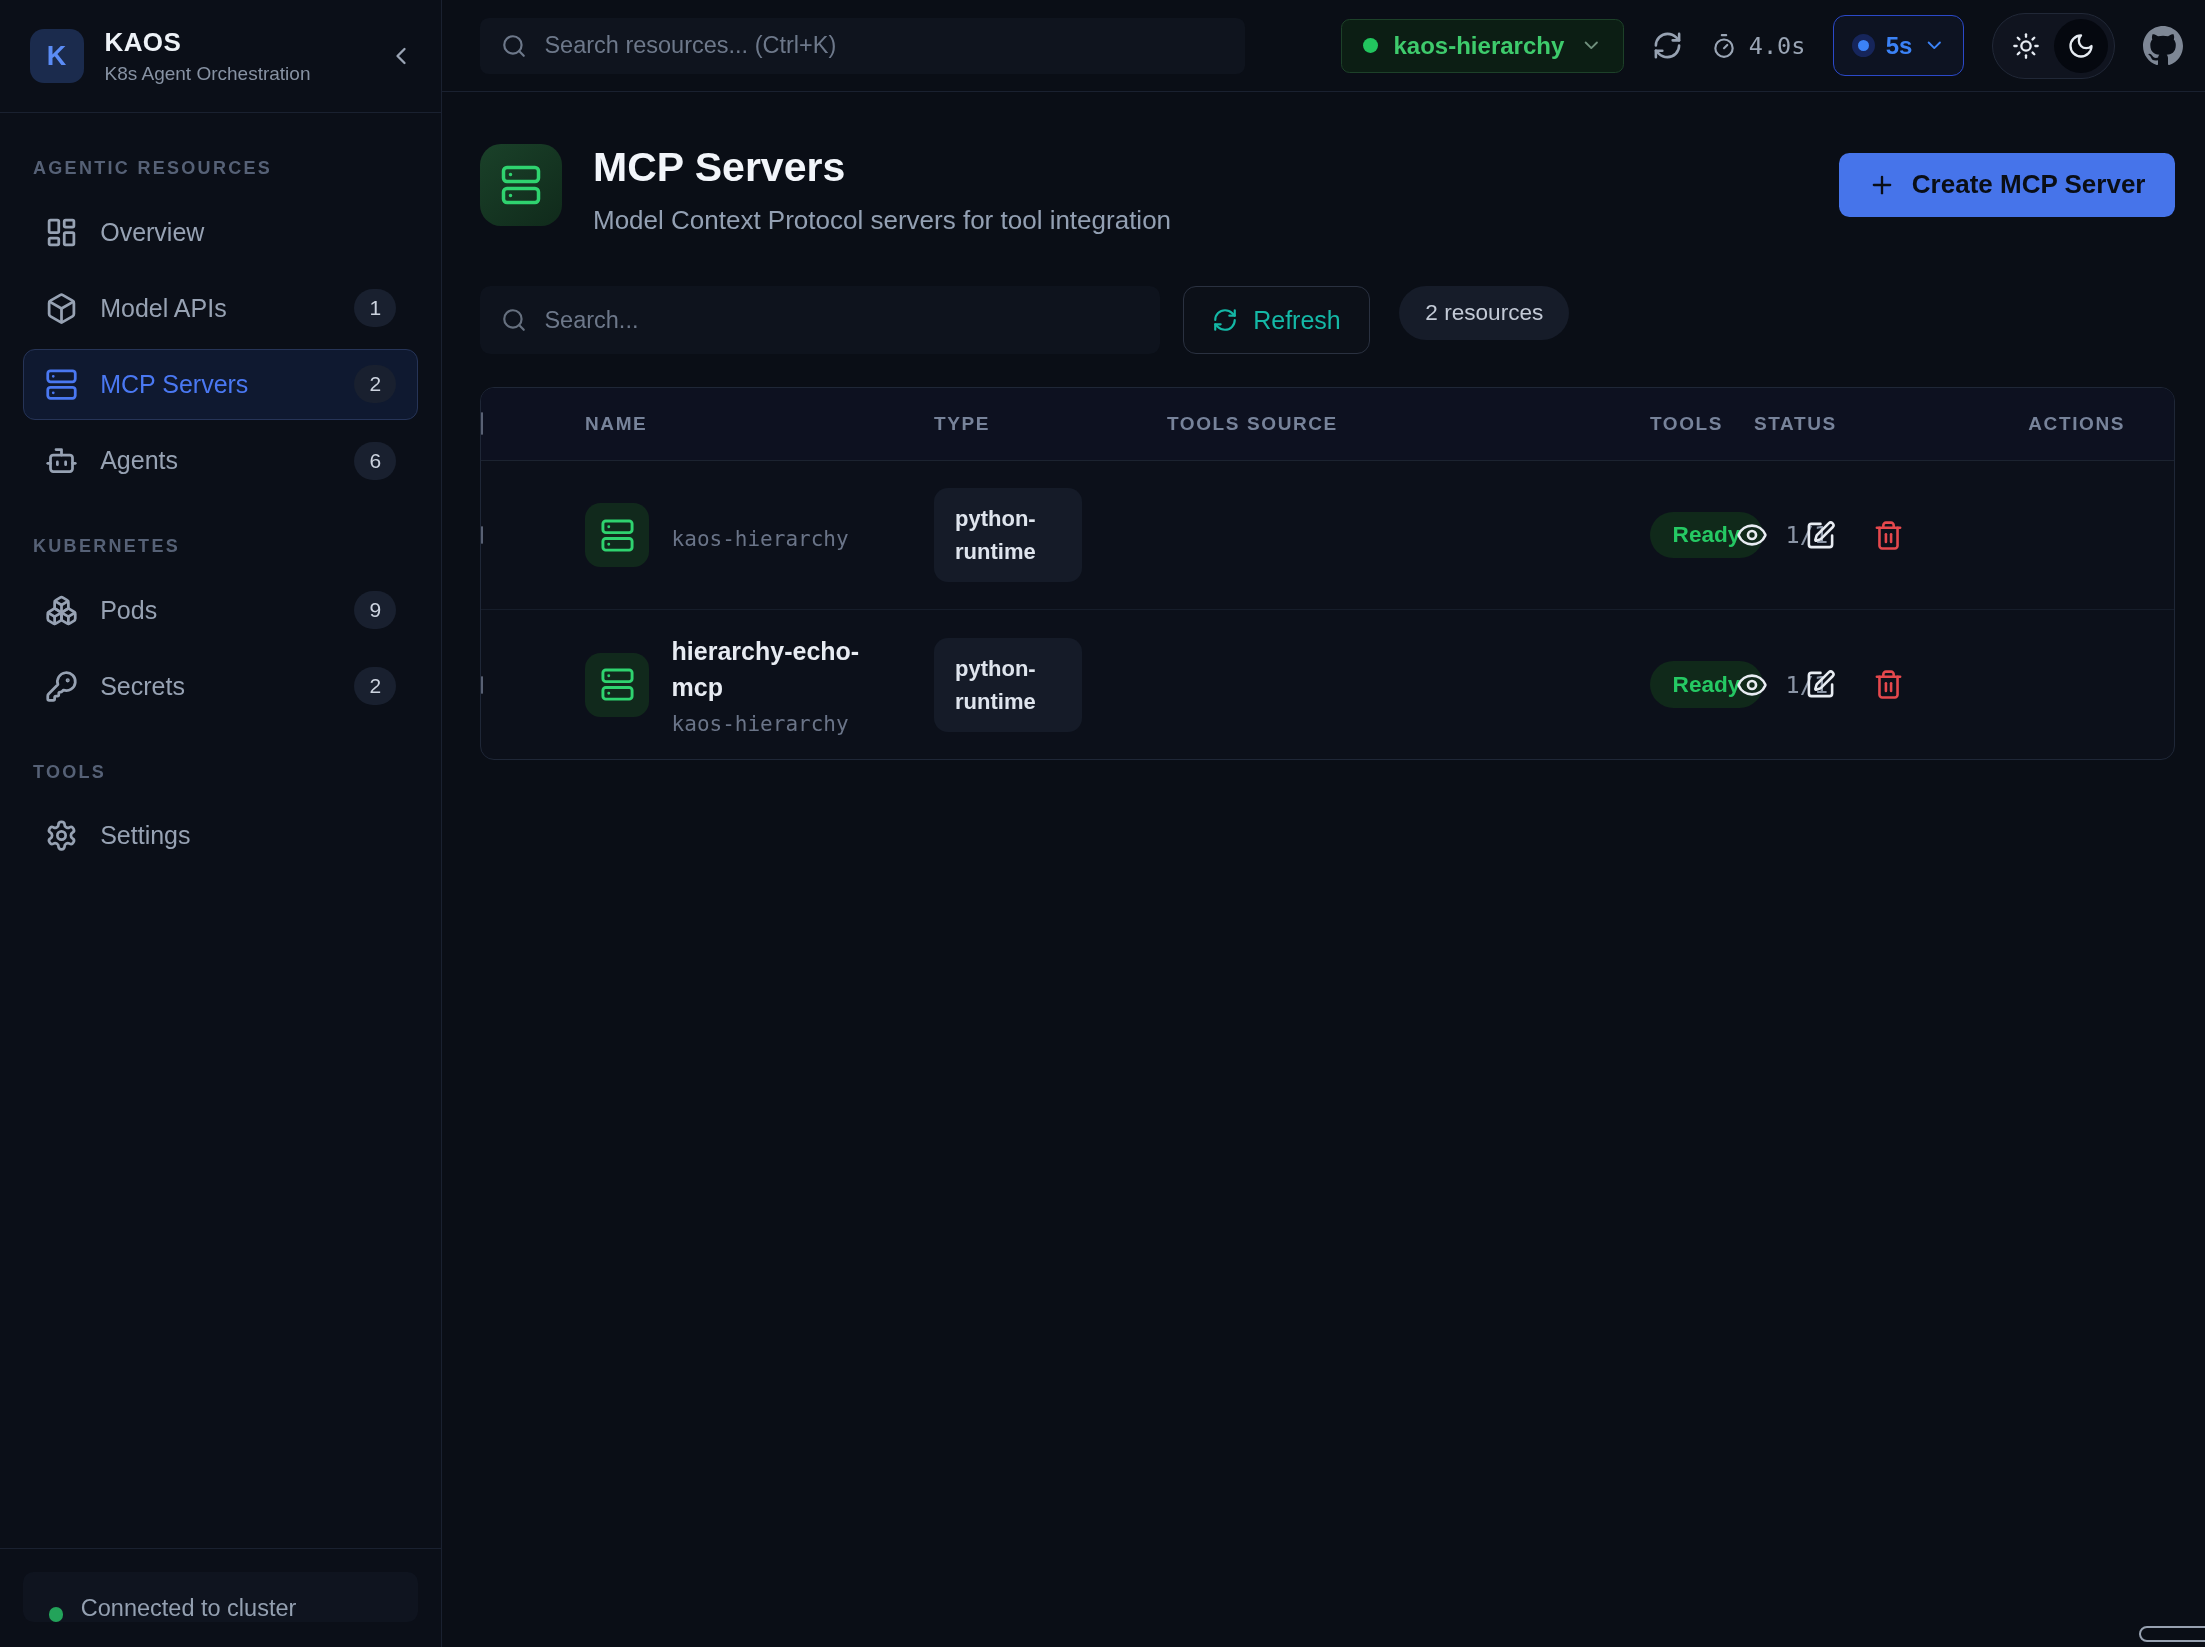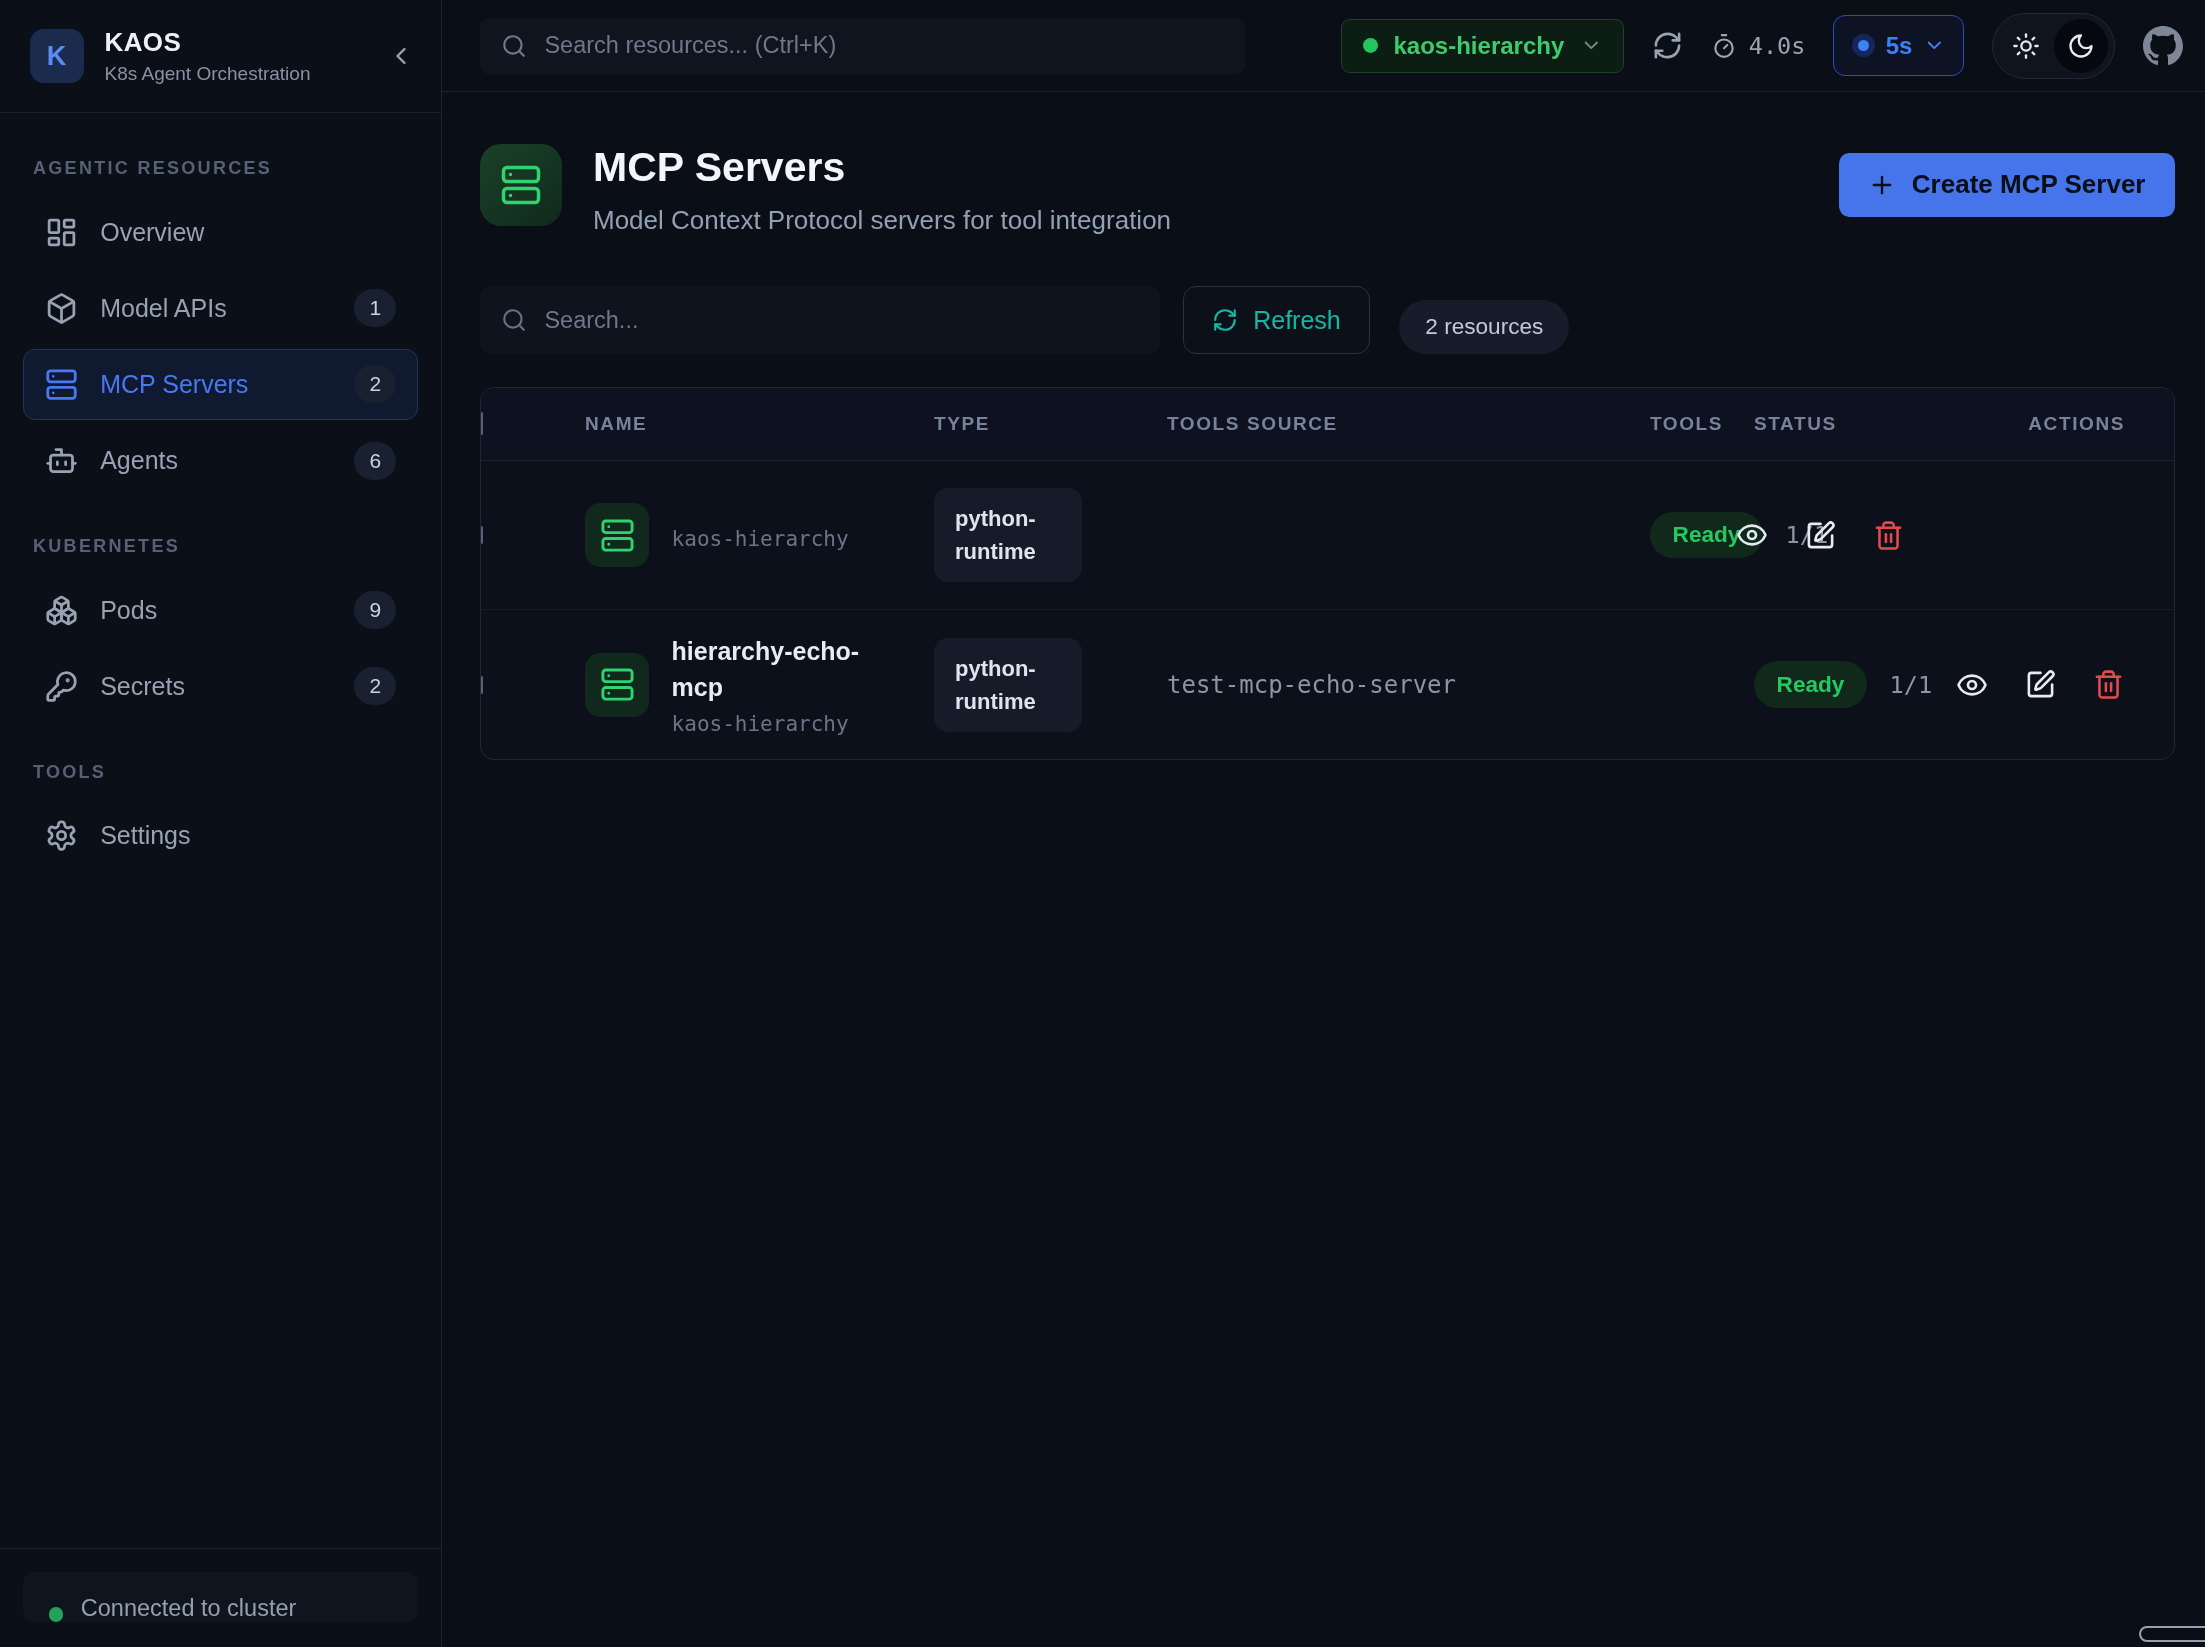--- a/index.html
+++ b/index.html
@@ -56,21 +56,21 @@
 
   
   .content { padding: 52px 31px 0 38px; }
   .page-head { display: flex; align-items: flex-start; }
   .tile { width: 82px; height: 82px; border-radius: 21px; background: linear-gradient(140deg, #1a4129, #102a1b); display: flex; align-items: center; justify-content: center; color: #2fd36f; flex: none; }
   .titles { margin-left: 31px; }
   .page-title { font-size: 41px; font-weight: 700; color: #f2f5fa; }
   .page-sub { font-size: 26px; color: #93a0b3; margin-top: 14px; }
   .create-btn { margin-left: auto; margin-top: 8.7px; height: 64px; background: #4674ea; border: none; border-radius: 10.4px; color: #0a0e16; font-size: 26px; font-weight: 600; font-family: inherit; display: flex; align-items: center; gap: 15.6px; padding: 0 29.5px; cursor: pointer; }
 
-  .toolbar { display: flex; align-items: flex-end; margin-top: 50px; gap: 22.6px; }
+  .toolbar { display: flex; align-items: flex-start; margin-top: 50px; gap: 22.6px; }
   .s2 { width: 680px; height: 68px; background: #0e131d; border-radius: 10.4px; display: flex; align-items: center; gap: 17.4px; padding: 0 21px; color: #66707f; }
   .s2 input { flex: 1; background: transparent; border: none; outline: none; color: #c7cfdb; font-size: 23.5px; font-family: inherit; }
   .s2 input::placeholder { color: #6d788a; }
   .refresh-btn { height: 68px; border: 0.9px solid #2a3140; border-radius: 13px; background: #0c1018; color: #14b8a6; font-size: 25px; font-weight: 500; font-family: inherit; display: flex; align-items: center; gap: 15.6px; padding: 0 28px; cursor: pointer; }
   .count-pill { height: 54px; border-radius: 27px; background: #161c29; color: #c3cad6; font-size: 22.6px; display: flex; align-items: center; padding: 0 26px; margin-left: 7px; }
 
   
   .card { margin-top: 33px; border: 0.9px solid #1f2737; border-radius: 14px; background: #0c101a; overflow: hidden; }
   .thead, .trow { display: grid; grid-template-columns: 104px 349px 233px 483px 104px 200px 1fr; align-items: center; }
   .thead { height: 73px; background: #0d1120; border-bottom: 0.9px solid #1c2330; color: #77839a; font-size: 19px; font-weight: 600; letter-spacing: 1.6px; }
@@ -442,23 +442,20 @@
               <svg class="ic" width="35" height="35" viewBox="0 0 40 40">
                   <use href="#i-server"></use>
                 </svg>
             </div>
             <div>
               <div class="nm">hierarchy-echo-mcp</div>
               <div class="nsub mono">kaos-hierarchy</div>
             </div>
           </div>
           <div><span class="type-pill">python-runtime</span></div>
-          <div>
-              <div class="src mono">test-mcp-echo-server</div>
-            </div>
           <div></div>
           <div class="status-cell">
             <span class="ready-pill">Ready</span>
             <span class="reps mono">1/1</span>
           </div>
           <div class="cell-actions">
             <button class="act">
                 <svg class="ic" width="32" height="32" viewBox="0 0 37 37">
                   <use href="#i-eye"></use>
                 </svg>

